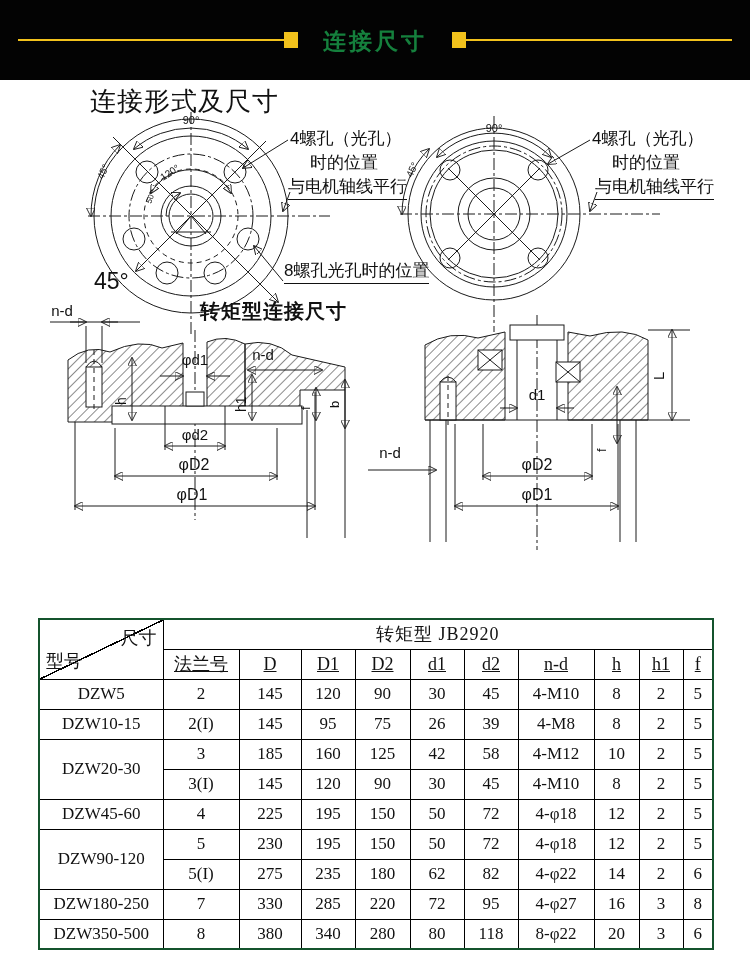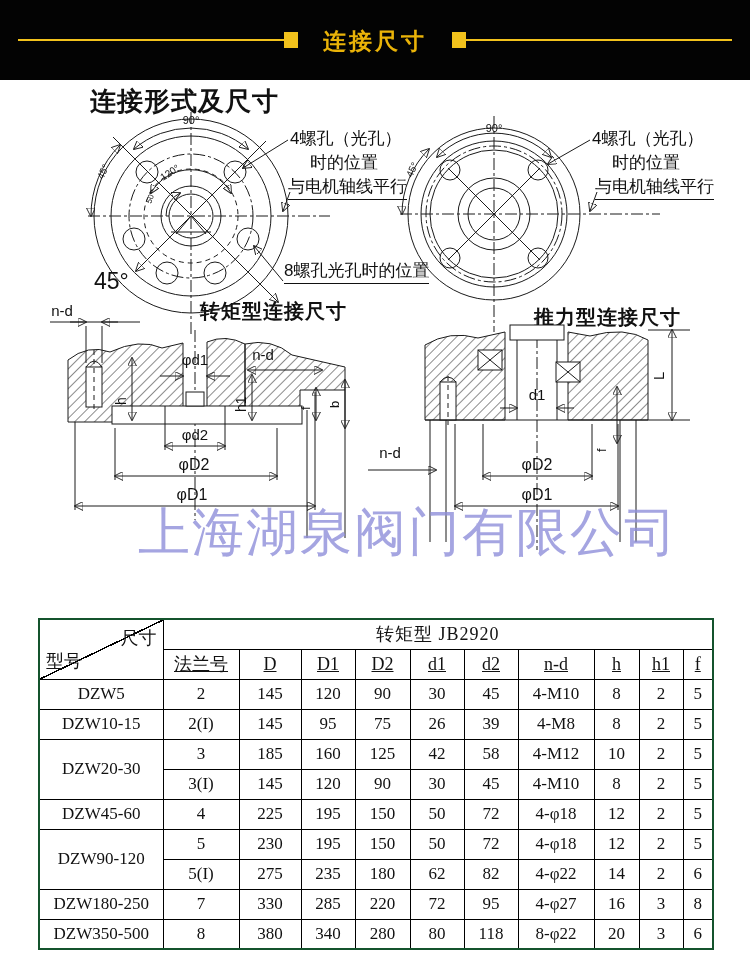--- a/index.html
+++ b/index.html
@@ -3,25 +3,25 @@
 <meta charset="utf-8">
 <style>
   html,body{margin:0;padding:0;background:#ffffff;}
   #page{position:relative;width:750px;height:980px;background:#ffffff;overflow:hidden;
         font-family:"Liberation Sans",sans-serif;color:#111;}
   
   #banner{position:absolute;left:0;top:0;width:750px;height:80px;background:#030303;}
   .bline{position:absolute;top:39px;height:2px;background:#f2c21c;}
   .bsq{position:absolute;top:32px;width:14px;height:16px;background:#f2c21c;}
   #banner-title{position:absolute;left:0;right:0;top:26px;text-align:center;
-        color:#eab308;font-size:23px;letter-spacing:3px;font-weight:bold;font-family:Liberation Serif, serif;}
+        color:#15803d;font-size:23px;letter-spacing:3px;font-weight:bold;font-family:Liberation Serif, serif;}
   
   .ann{position:absolute;font-size:17px;color:#111;white-space:nowrap;}
   .ann.u{border-bottom:1.5px solid #111;padding-bottom:1px;}
-  #heading{position:absolute;left:90px;top:84px;font-size:26px;font-weight:bold;letter-spacing:1px;}
+  #heading{position:absolute;left:90px;top:84px;font-size:26px;font-weight:normal;letter-spacing:1px;}
   .sec-title{position:absolute;font-size:20px;font-weight:bold;letter-spacing:1px;}
   #big45-left{position:absolute;left:94px;top:268px;font-size:23px;}
   #watermark{position:absolute;left:138px;top:498px;font-size:52px;letter-spacing:2px;
         color:rgba(142,142,218,0.8);font-family:"Liberation Serif",serif;white-space:nowrap;z-index:5;}
   #caption{position:absolute;left:0;right:0;top:561px;text-align:center;
         font-size:19px;font-weight:bold;letter-spacing:1px;}
   
   #draw{position:absolute;left:0;top:80px;}
   #draw line,#draw path,#draw circle,#draw rect,#draw polyline{stroke:#1a1a1a;fill:none;stroke-width:1;}
   #draw .hatch{fill:url(#hp);}
@@ -63,21 +63,20 @@
   <div class="ann u" style="left:288px;top:175px;">与电机轴线平行</div>
   <div class="ann u" style="left:284px;top:259px;">8螺孔光孔时的位置</div>
 
   <div class="ann" style="left:592px;top:127px;">4螺孔（光孔）</div>
   <div class="ann" style="left:612px;top:151px;">时的位置</div>
   <div class="ann u" style="left:595px;top:175px;">与电机轴线平行</div>
 
   <div id="big45-left">45°</div>
 
   <div class="sec-title" style="left:200px;top:298px;">转矩型连接尺寸</div>
-  <div class="sec-title" style="left:534px;top:304px;">推力型连接尺寸</div>
 
   <svg id="draw" width="750" height="535" viewBox="0 0 750 535">
     <defs>
       <pattern id="hp" width="7" height="7" patternTransform="rotate(45)" patternUnits="userSpaceOnUse">
         <line x1="0" y1="0" x2="0" y2="7" stroke="#1a1a1a" stroke-width="1"></line>
       </pattern>
       <marker id="ar" viewBox="0 0 10 10" refX="9" refY="5" markerWidth="9" markerHeight="9" orient="auto-start-reverse">
         <path d="M0,0 L10,5 L0,10 z" fill="#1a1a1a" stroke="none"></path>
       </marker>
     </defs>
@@ -223,21 +222,20 @@
       <line x1="648" y1="340" x2="690" y2="340"></line>
       <text x="390" y="378" font-size="15" text-anchor="middle">n-d</text>
       <text x="537" y="320" font-size="15" text-anchor="middle">d1</text>
       <text x="537" y="390" font-size="16" text-anchor="middle">φD2</text>
       <text x="537" y="420" font-size="16" text-anchor="middle">φD1</text>
       <text x="606" y="372" font-size="13" transform="rotate(-90 606 372)">f</text>
       <text x="664" y="300" font-size="15" transform="rotate(-90 664 300)">L</text>
     </g>
   </svg>
 
-  <div id="watermark">上海湖泉阀门有限公司</div>
 
   <table id="dim-table">
     <colgroup>
       <col style="width:124px">
         <col style="width:76px">
         <col style="width:62px">
         <col style="width:54px">
       <col style="width:55px">
         <col style="width:54px">
         <col style="width:54px">

